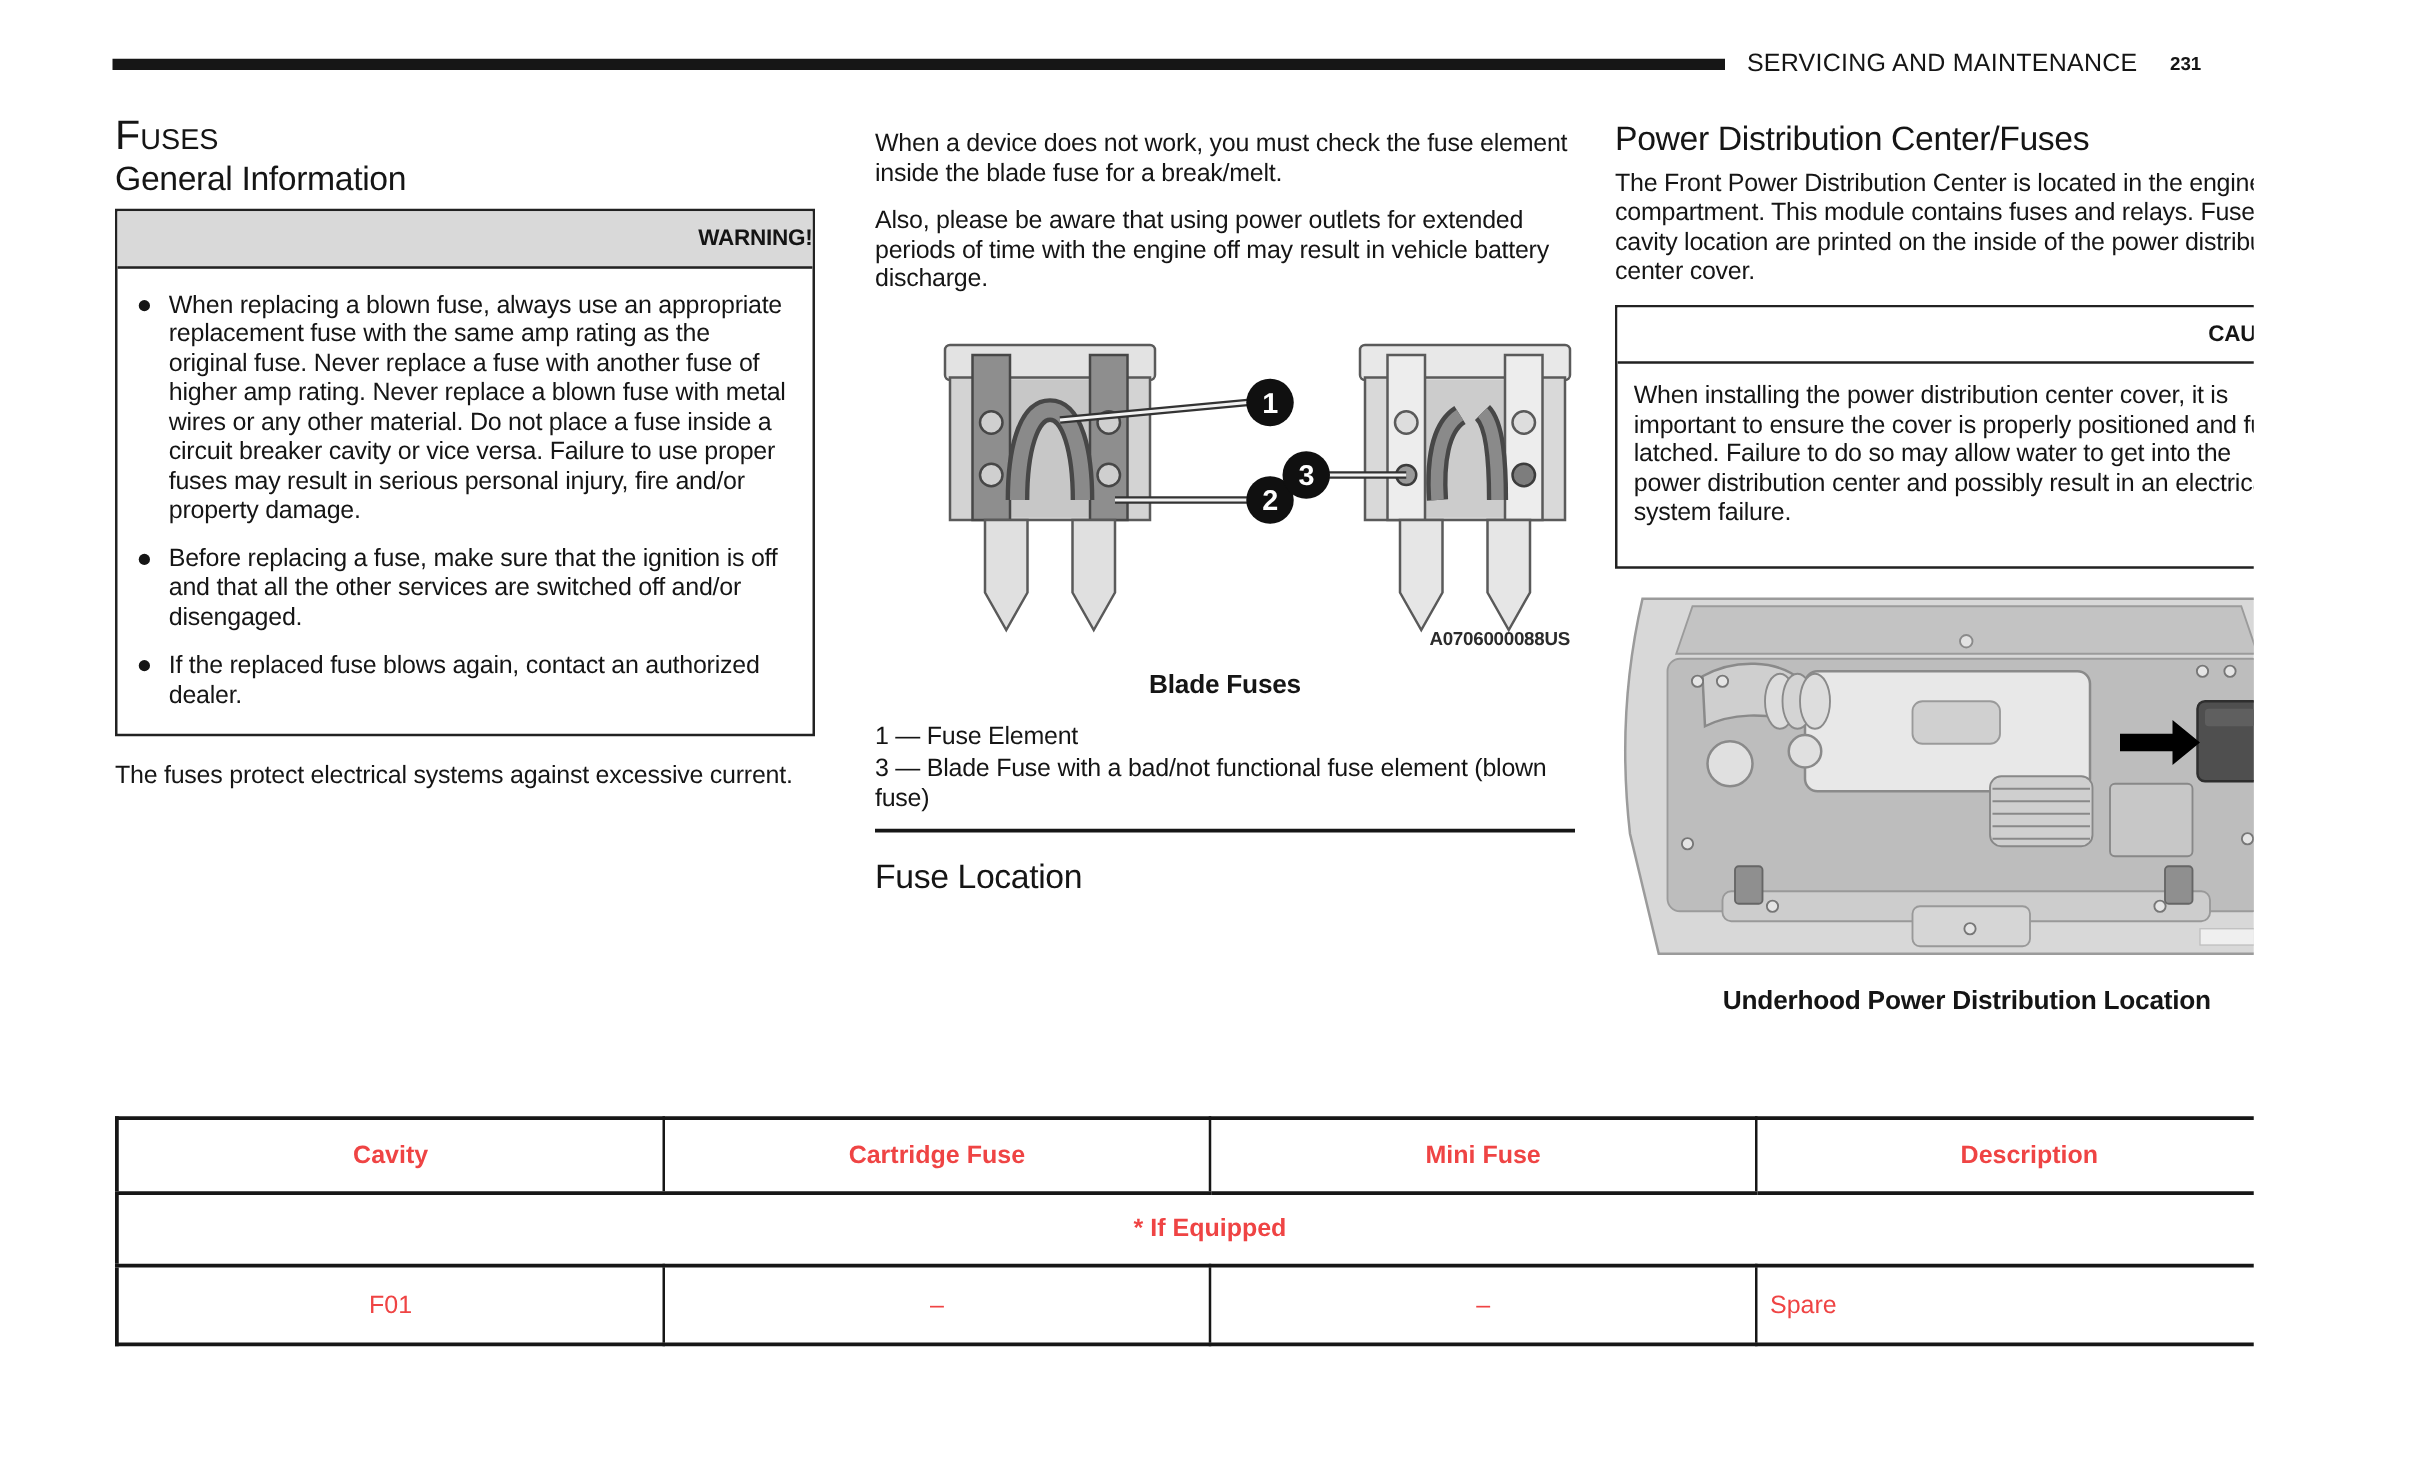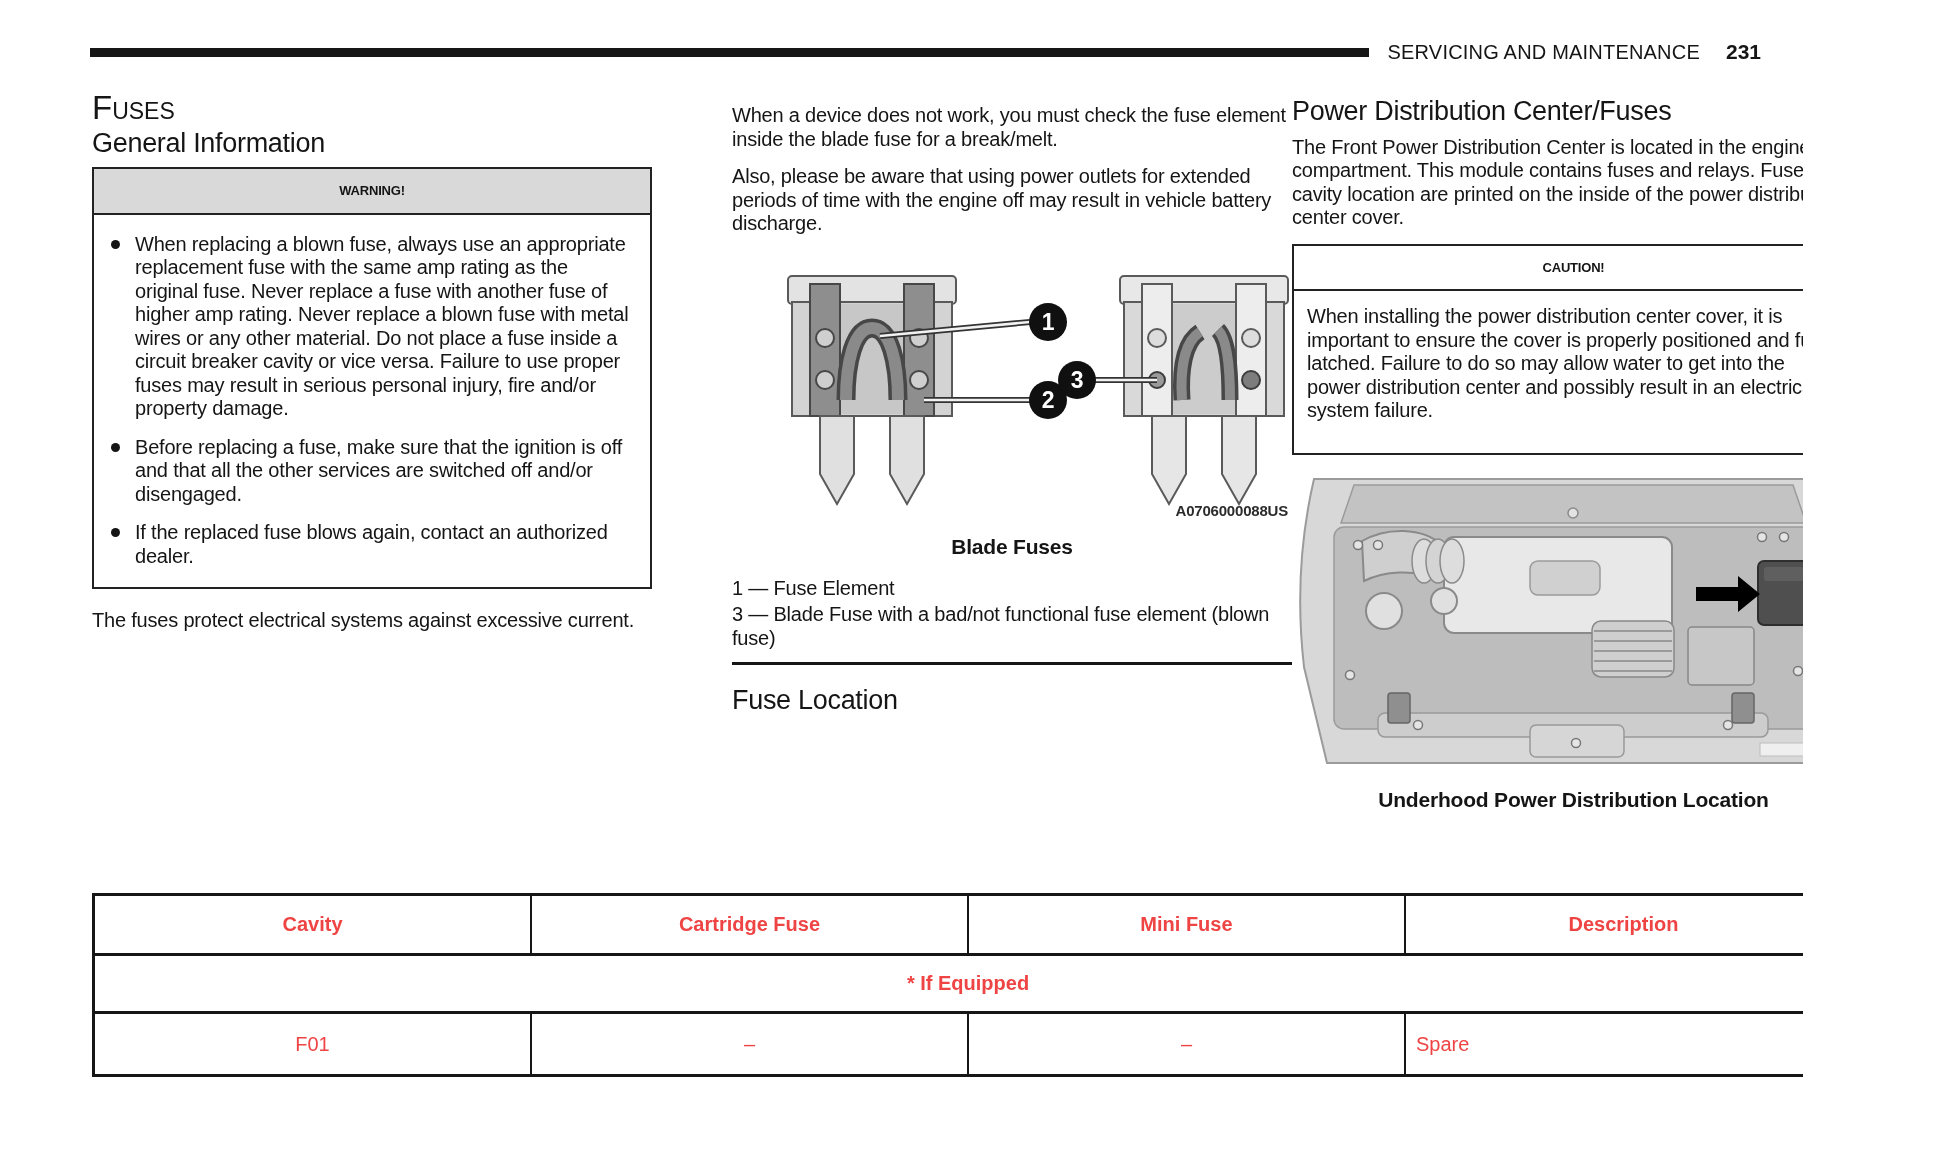--- a/index.html
+++ b/index.html
@@ -3,35 +3,35 @@
 <meta charset="utf-8">
 <style>
   html,body{margin:0;padding:0;background:#ffffff;}
   .page{position:relative;width:1803px;height:1173px;background:#fff;
         font-family:"Liberation Sans",sans-serif;color:#151515;overflow:hidden;}
 
   
   .page-header{position:absolute;left:90px;top:40px;right:42px;display:flex;align-items:center;}
   .hdr-rule{flex:1;height:9px;background:#161616;}
   .hdr-title{margin-left:18px;font-size:20px;letter-spacing:.2px;white-space:nowrap;}
-  .hdr-page{margin-left:26px;font-weight:bold;font-size:21px;}
+  .hdr-page{margin-left:26px;font-weight:bold;font-size:15px;}
 
   
   .col{position:absolute;font-size:20px;line-height:23.5px;letter-spacing:-0.2px;}
   .col p{margin:0 0 14px;}
   .col-left{left:92px;top:96px;width:560px;}
-  .col-mid{left:732px;top:104px;width:560px;}
+  .col-mid{left:700px;top:104px;width:560px;}
   .col-right{left:1292px;top:100px;width:563px;}
 
   h1.doc-title{font-size:33px;font-variant:small-caps;font-weight:normal;margin:0 0 12px;letter-spacing:0;}
   h2.doc-h2{font-size:27px;font-weight:normal;margin:0 0 12px;letter-spacing:-.3px;}
 
   
   .callout-box{border:2.5px solid #222;margin:4px 0 20px;}
-  .box-header{text-align:center;font-weight:bold;font-size:13px;padding:10px 0;border-bottom:2.5px solid #222;}
+  .box-header{text-align:right;font-weight:bold;font-size:18px;padding:10px 0;border-bottom:2.5px solid #222;}
   .box-header.gray{background:#d9d9d9;}
   .box-header.white{background:#ffffff;}
   ul.box-body{list-style:none;margin:0;padding:18px 14px 4px 8px;}
   ul.box-body li{position:relative;padding-left:33px;margin-bottom:15px;}
   ul.box-body li::before{content:"";position:absolute;left:9px;top:7px;width:9px;height:9px;border-radius:50%;background:#151515;}
   .box-body-p{padding:14px 13px 16px;margin:0;}
 
   figure{margin:0;}
   .fuse-figure{margin:28px 0 0;}
   figcaption{text-align:center;font-weight:bold;font-size:21px;margin:8px 0 18px;letter-spacing:-.2px;}

